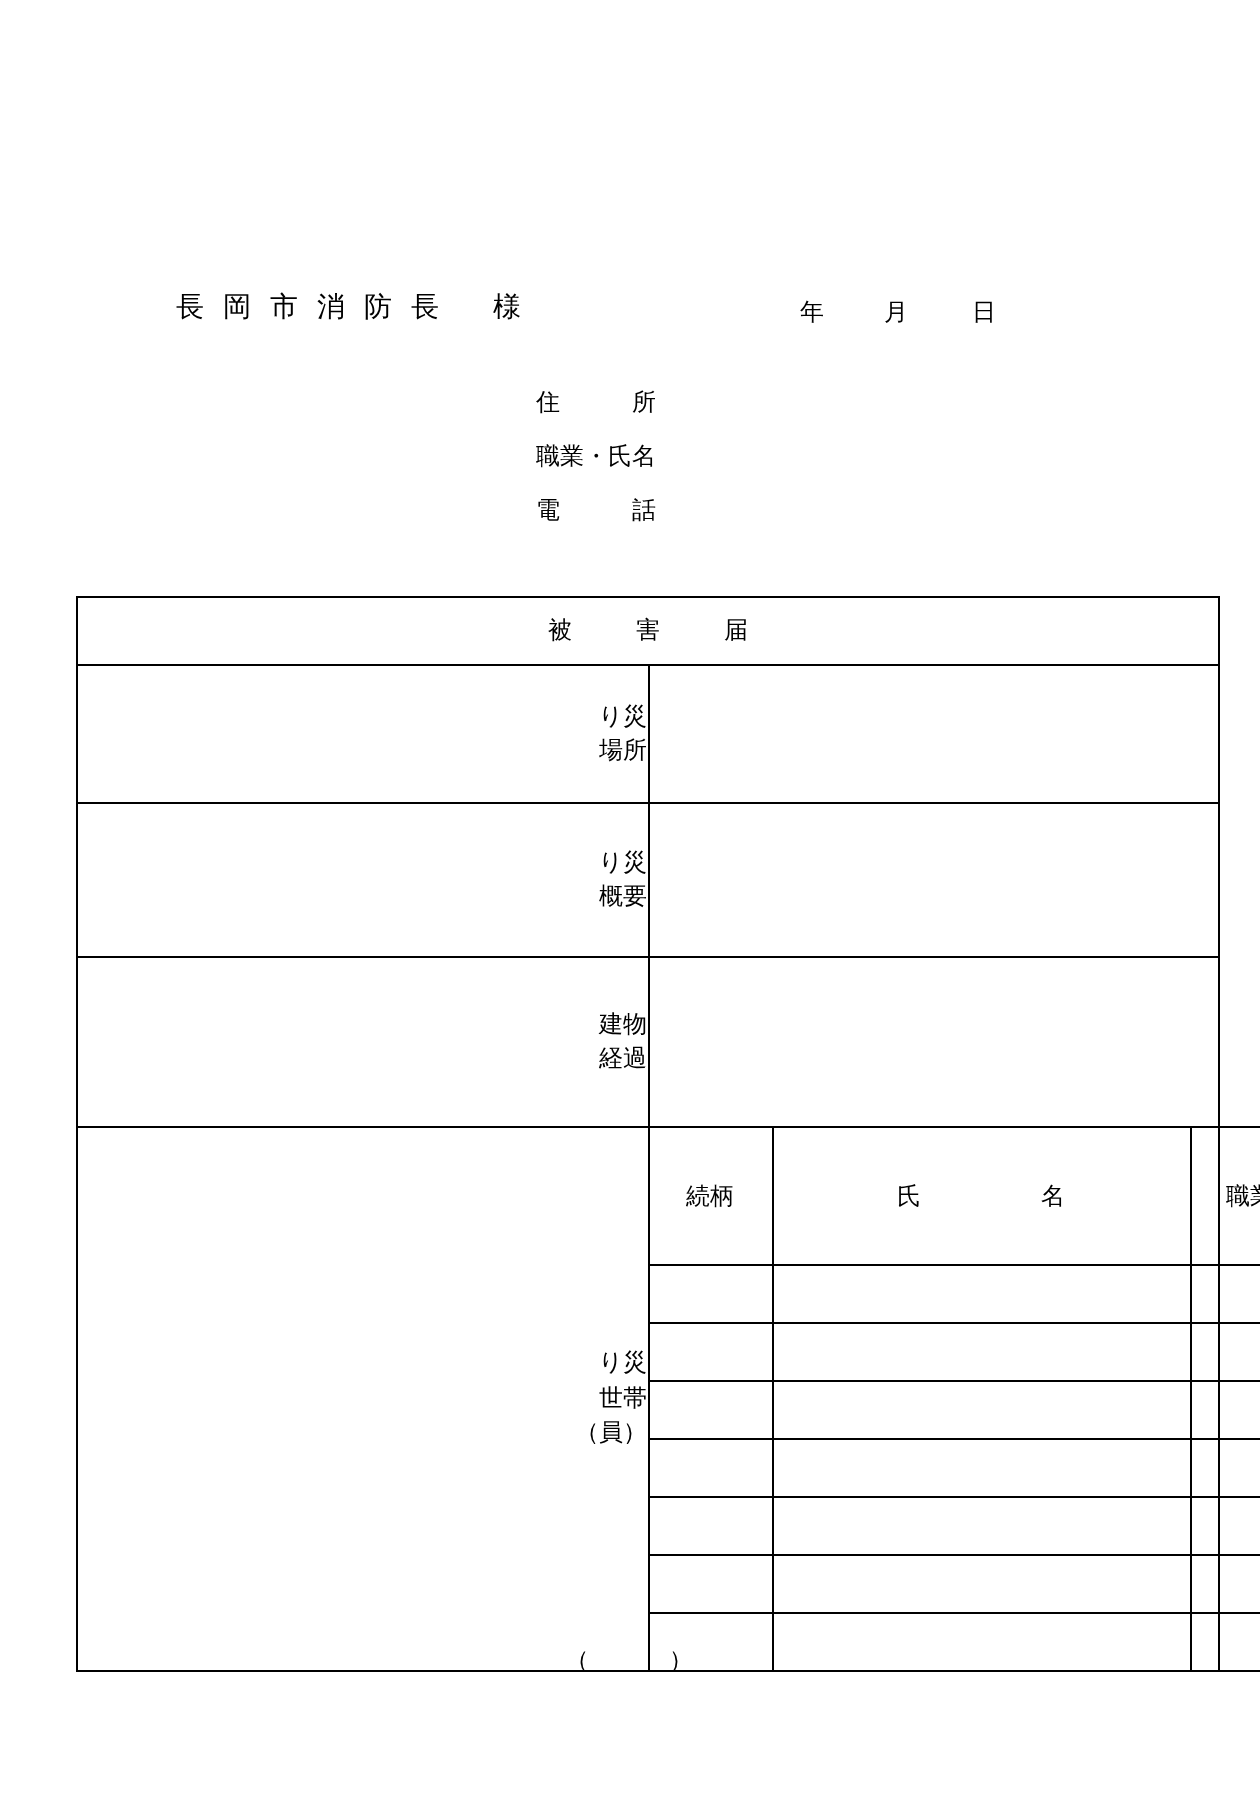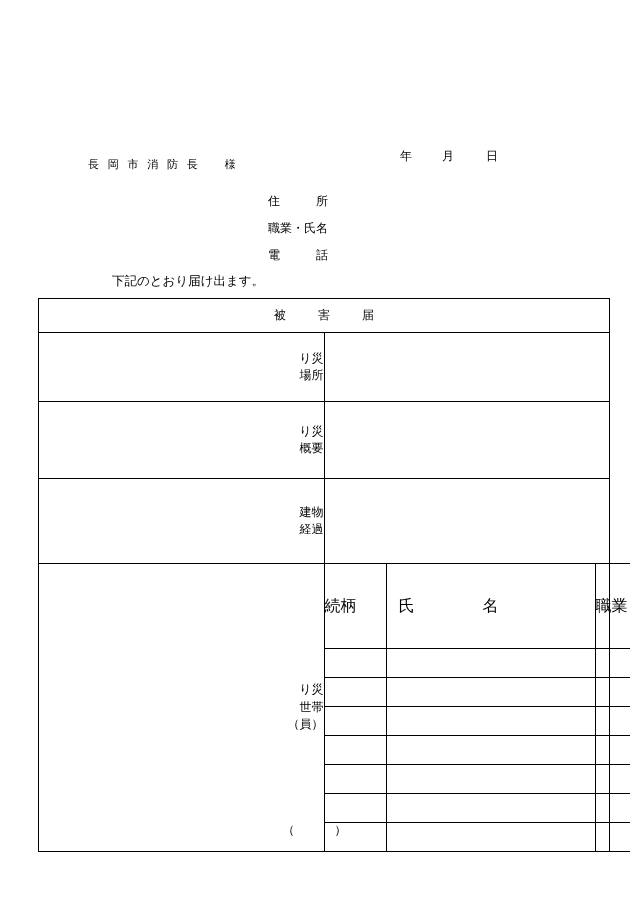--- a/index.html
+++ b/index.html
@@ -41,24 +41,23 @@
   }
   .date-line span { display: inline-block; }
   .date-y { width: 42px; text-align: left; }
   .date-m { width: 44px; text-align: left; }
   .date-d { text-align: left; }
 
   .addressee {
     position: absolute;
     left: 88px;
     top: 145px;
-    font-size: 11px;
+    font-size: 14px;
     white-space: nowrap;
     letter-spacing: 3px;
-    margin-top: 12px;
   }
   .addressee .sama {
     margin-left: 24px;
     letter-spacing: 0;
   }
 
   .sender {
     position: absolute;
     left: 268px;
     top: 193px;
@@ -115,22 +114,22 @@
   
   .sub-wrap { padding: 0; }
   .sub-table {
     width: 100%;
     border-collapse: collapse;
     table-layout: fixed;
   }
   .sub-table td {
     border: 1px solid #000000;
     height: 28px;
-    font-size: 16px;
-    text-align: left;
+    font-size: 12px;
+    text-align: center;
     margin-left: 30px;
   }
   .sub-table tr:first-child td { height: 27px; }
   .sub-table td.c-rel { width: 61px; }
   .sub-table td.c-name { width: 208px; }
   .sub-table td.c-job { width: 59px; }
   .sub-table td.c-birth { width: auto; }
   .hdr-name { letter-spacing: 12px; text-indent: 12px; }
   .hdr-birth { letter-spacing: 6px; text-indent: 6px; }
   .sub-table td.blank { }
@@ -160,21 +159,20 @@
   <div class="addressee">
     <span>長 岡 市 消 防 長</span><span class="sama">様</span>
   </div>
 
   <div class="sender">
     <div>住　　　所</div>
     <div>職業・氏名</div>
     <div>電　　　話</div>
   </div>
 
-  <div class="statement">下記のとおり届け出ます。</div>
 
   <table class="doc-table">
     <tbody>
         <tr>
       <td class="title-cell" colspan="2">被　害　届</td>
     </tr>
     <tr>
       <td class="label-cell r1">
         <span class="l">り災</span>
         <span class="l">場所</span>

